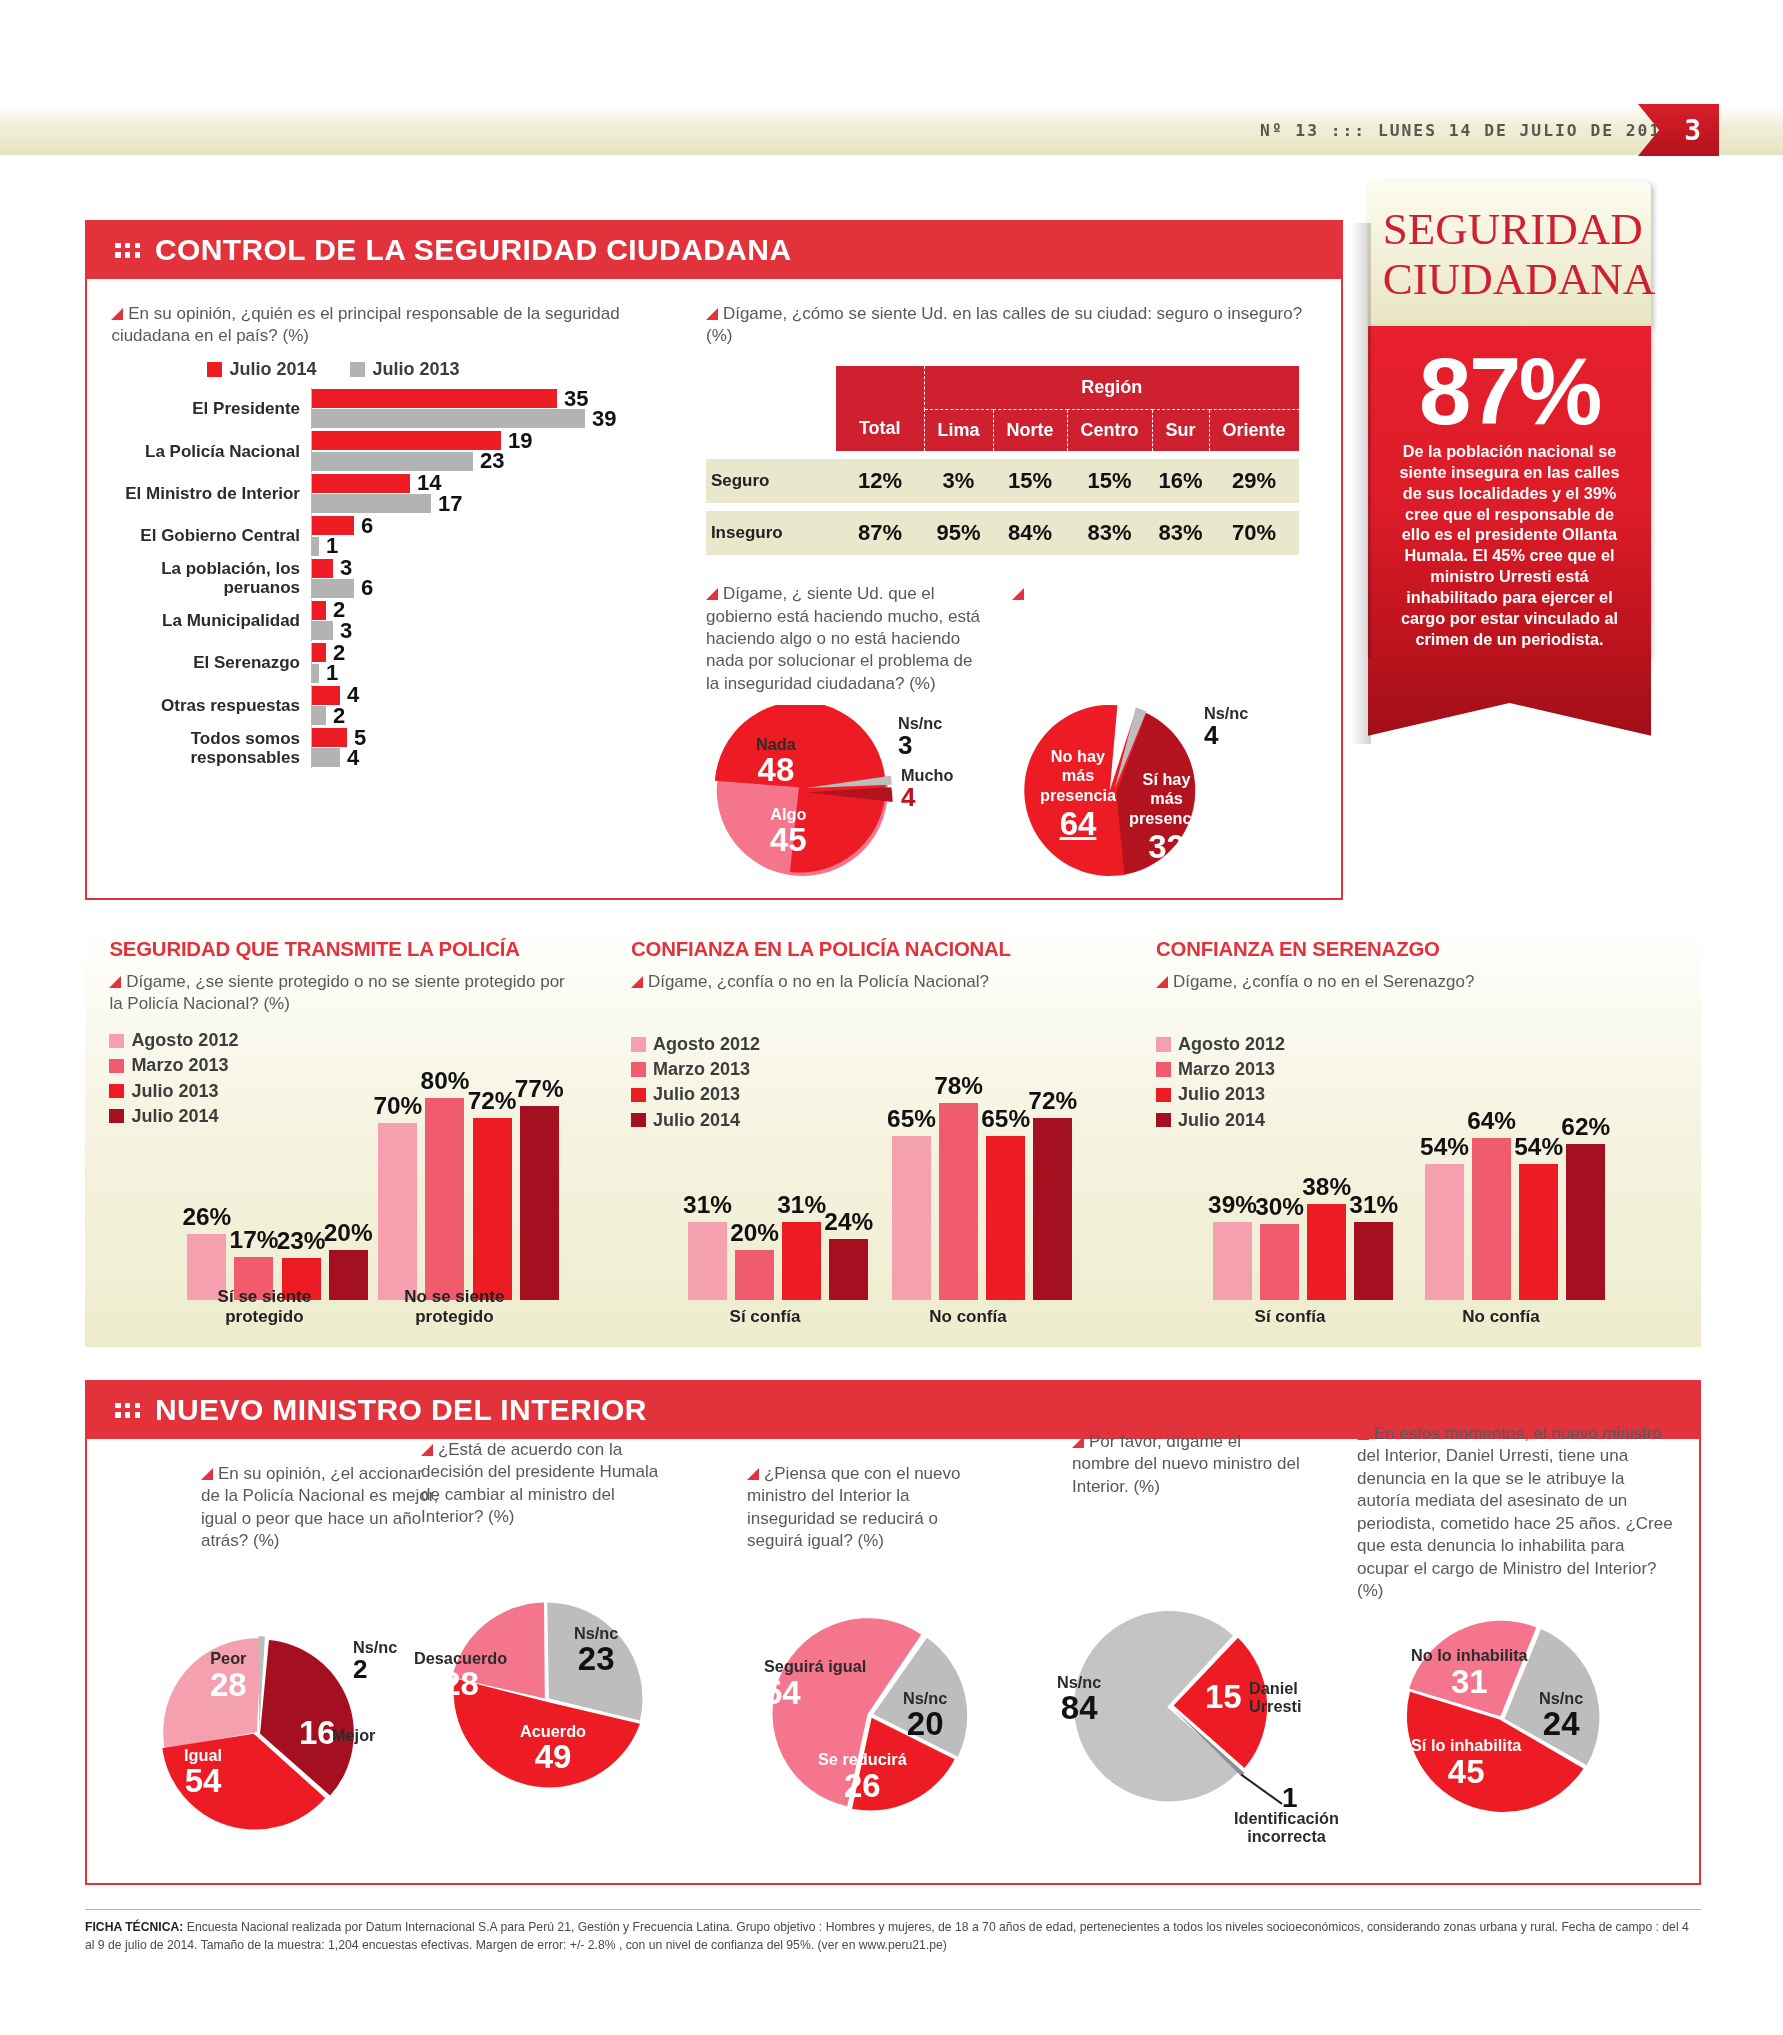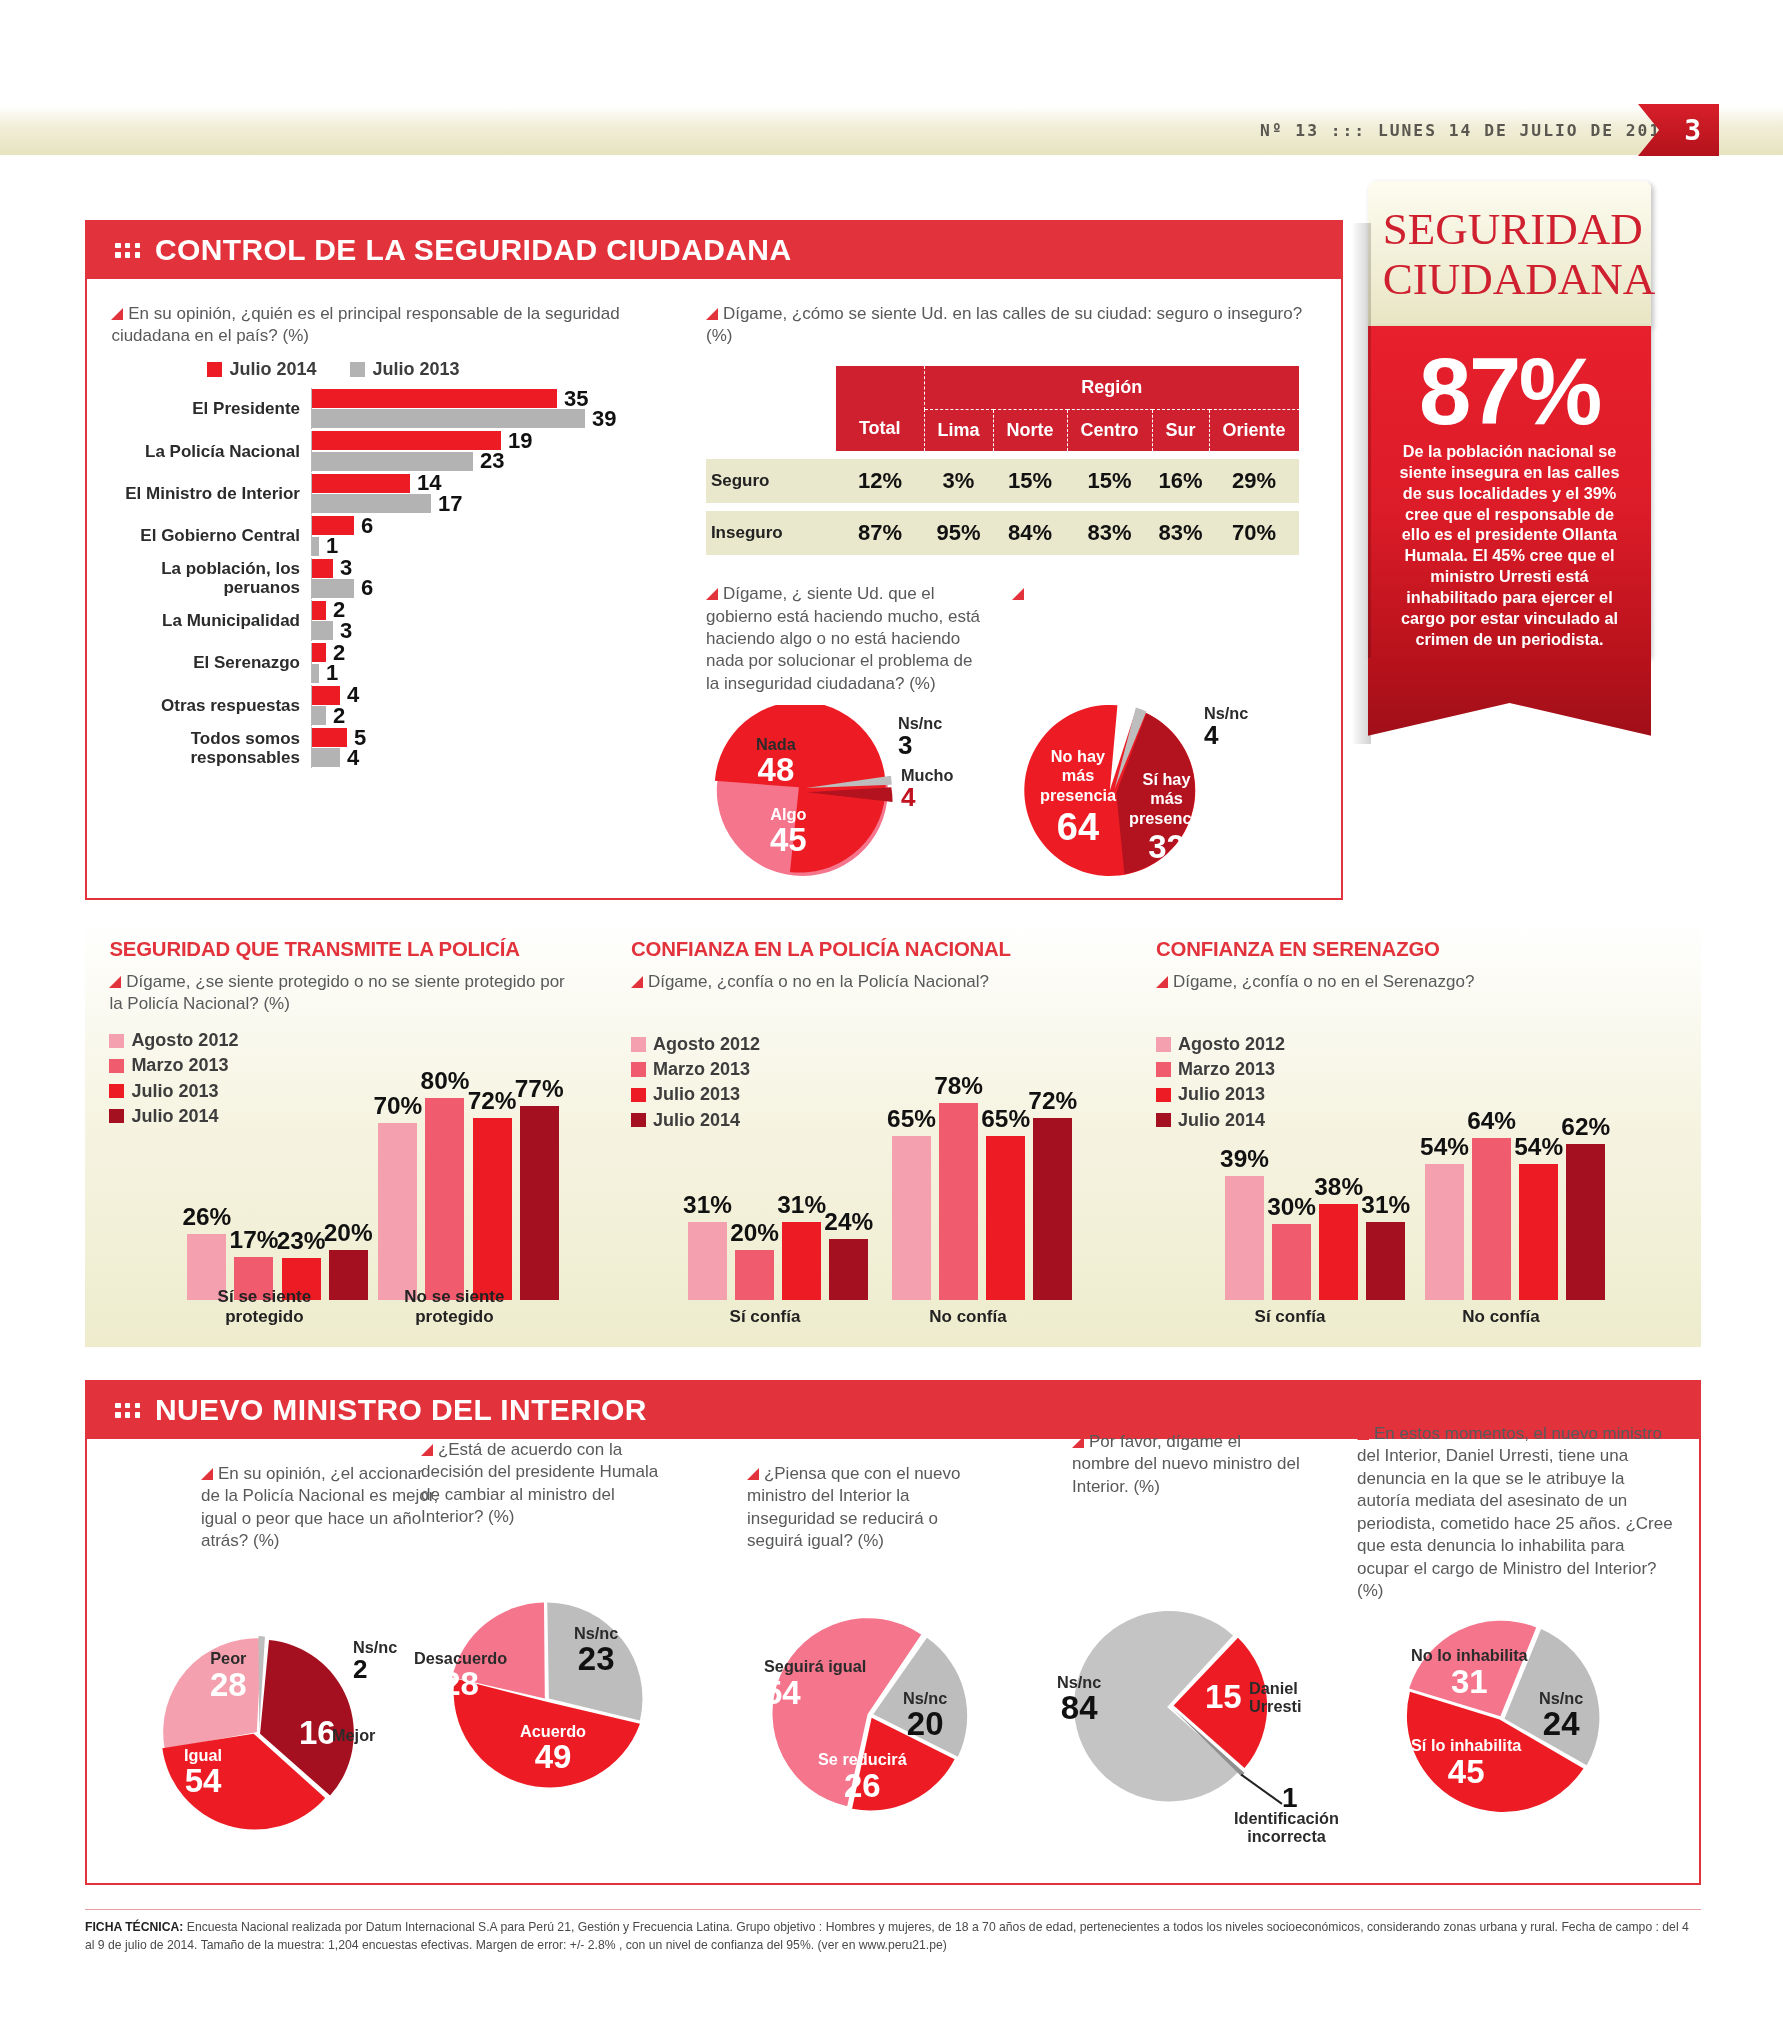--- a/index.html
+++ b/index.html
@@ -387,21 +387,21 @@
         <div style="position:relative;height:171px;">
           <svg width="277" height="171" viewBox="0 0 340 210">
             <g transform="translate(120,105)">
               <path d="M 0 0 L 32.4 -99.9 A 105 105 0 1 1 9.4 -104.6 Z" fill="#ed1c24"></path>
               <path d="M 8 3 L 45 -95 A 105 105 0 0 1 18 103 Z" fill="#b3121f"></path>
               <path d="M 6 -2 L 32 -102 A 105 105 0 0 1 45 -97 Z" fill="#bdbdbd"></path>
             </g>
           </svg>
           <div class="pielabel" style="left:21px;top:42px;color:#fff;text-align:center;width:90px;line-height:1.18">
             <span>No hay más presencia</span>
-            <div class="pienum" style="font-size:38px;">64</div>
+            <div class="pienum" style="font-size:33px;text-decoration:underline;">64</div>
           </div>
           <div class="pielabel" style="left:117px;top:65px;color:#fff;text-align:center;width:75px;line-height:1.18">
             <span>Sí hay más presencia</span>
             <div class="pienum" style="font-size:33px;">32</div>
           </div>
           <div class="pielabel" style="left:192px;top:0px;color:#2b2b2b;">
             <span>Ns/nc</span>
             <div class="pienum" style="font-size:26px;color:#111;">4</div>
           </div>
         </div>
@@ -543,21 +543,21 @@
           <i class="sw" style="background: rgb(237, 28, 36);"></i>
           <span>Julio 2013</span>
         </div>
         <div class="lg" style="margin-bottom: 4.1px;">
           <i class="sw" style="background: rgb(165, 16, 32);"></i>
           <span>Julio 2014</span>
         </div>
       </div>
     <div id="vchart-3" style="position:absolute;left:0;top:0;width:521px;height:399px;">
         <div class="vbar-wrap" style="left: 57px;">
-          <div class="vbar" style="height: 124px; background: rgb(244, 160, 174); margin-left: 12px;">
+          <div class="vbar" style="height: 78px; background: rgb(244, 160, 174);">
             <span>39%</span>
           </div>
           <div class="vbar" style="height: 76px; background: rgb(240, 91, 110);">
             <span>30%</span>
           </div>
           <div class="vbar" style="height: 96px; background: rgb(237, 28, 36);">
             <span>38%</span>
           </div>
           <div class="vbar" style="height: 78px; background: rgb(165, 16, 32);">
             <span>31%</span>

